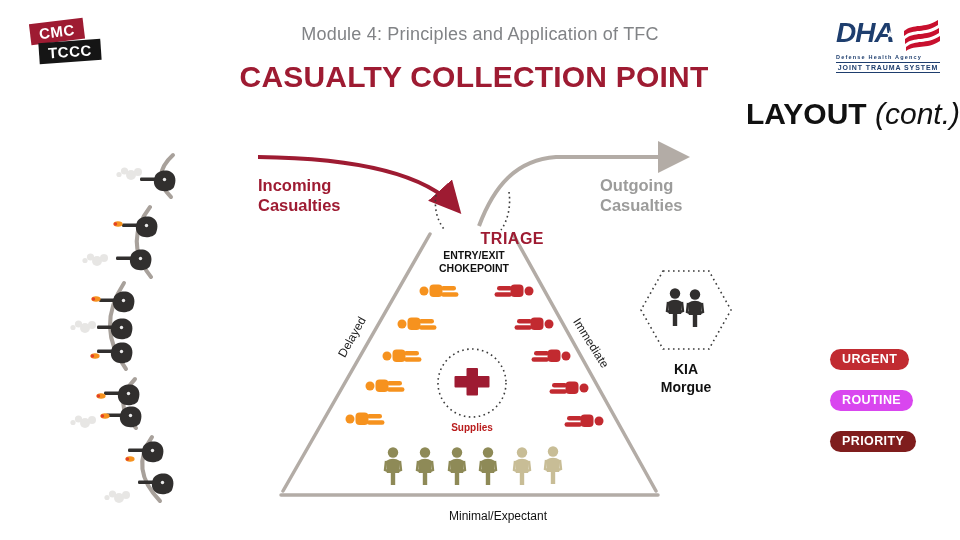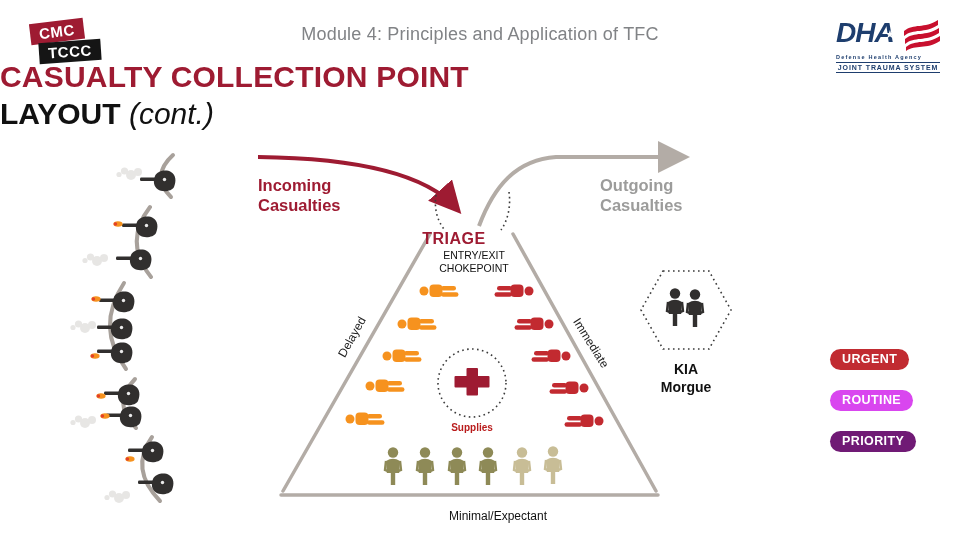--- a/index.html
+++ b/index.html
@@ -4,23 +4,23 @@
 <style>
   html,body{margin:0;padding:0;background:#e9e9e9;}
   .slide{position:relative;width:960px;height:540px;background:#ffffff;overflow:hidden;
          font-family:"Liberation Sans",sans-serif;}
   .abs{position:absolute;}
   .preline{white-space:pre-line;}
 
   
   .module-title{left:0;right:0;top:24px;text-align:center;font-size:18px;font-weight:normal;
                 color:var(--title_gray);letter-spacing:.2px;}
-  .title1{left:0;right:12px;top:60px;font-size:30px;font-weight:bold;
+  .title1{left:0;right:12px;top:60px;text-align:center;font-size:30px;font-weight:bold;
           color:var(--maroon);letter-spacing:.2px;}
-  .title2{left:0;right:0;top:97px;text-align:left;font-size:30px;color:#111;}
+  .title2{left:0;right:0;top:97px;text-align:right;font-size:30px;color:#111;padding-left:7px;}
   .title2 .t2a{font-weight:bold;}
   .title2 .t2b{font-style:italic;font-weight:500;}
 
   
   .cmc-box{left:30px;top:21px;background:var(--maroon);color:#fff;font-weight:bold;font-size:15px;
            padding:2px 9px;transform:rotate(-7deg);letter-spacing:.5px;}
   .tccc-box{left:39px;top:41px;background:#151515;color:#fff;font-weight:bold;font-size:15px;
             padding:2px 9px;transform:rotate(-4deg);letter-spacing:.5px;}
 
   
@@ -30,23 +30,23 @@
                color:var(--navy);letter-spacing:-1px;line-height:30px;}
   .dha-star{position:absolute;left:49px;top:11px;color:#ffffff;font-size:11px;line-height:11px;}
   .dha-stripes{position:absolute;left:66px;top:1px;}
   .dha-name{font-size:5.5px;color:var(--navy);letter-spacing:1.2px;margin-top:2px;font-weight:bold;}
   .dha-sub{margin-top:2px;border-top:1px solid var(--navy);border-bottom:1px solid var(--navy);
            padding:1px 0;font-size:7px;font-weight:bold;color:var(--navy);letter-spacing:.9px;text-align:center;}
 
   
   .incoming{left:258px;top:176px;font-size:16.5px;font-weight:bold;color:var(--maroon);line-height:1.2;}
   .outgoing{left:600px;top:176px;font-size:16.5px;font-weight:bold;color:var(--outgoing_gray);line-height:1.2;}
-  .triage{left:374px;top:230px;width:160px;text-align:center;font-size:16px;font-weight:bold;
+  .triage{left:384px;top:230px;width:160px;text-align:right;font-size:16px;font-weight:bold;
           color:var(--maroon);letter-spacing:.5px;}
-  .chokepoint{left:394px;top:249px;width:160px;text-align:center;font-size:10.5px;font-weight:normal;
+  .chokepoint{left:394px;top:249px;width:160px;text-align:center;font-size:10.5px;font-weight:bold;
               color:#111;line-height:1.25;}
   .delayed{left:312px;top:330px;width:80px;text-align:center;font-size:12px;color:#222;
            transform:rotate(-61deg);}
   .immediate{left:546px;top:336px;width:90px;text-align:center;font-size:12px;color:#222;
              transform:rotate(58deg);}
   .supplies{left:412px;top:422px;width:120px;text-align:center;font-size:10px;font-weight:bold;color:#b91c1c;}
   .kia{left:636px;top:360px;width:100px;text-align:center;font-size:14px;font-weight:bold;
        color:#111;line-height:1.3;}
   .minimal{left:418px;top:509px;width:160px;text-align:center;font-size:12px;color:#111;}
 
@@ -232,16 +232,16 @@
   <div class="abs delayed">Delayed</div>
   <div class="abs immediate">Immediate</div>
   <div class="abs supplies">Supplies</div>
   <div class="abs minimal">Minimal/Expectant</div>
   <div class="abs kia preline">KIA
 Morgue</div>
 
   <div class="abs legend">
     <div class="pill" style="background: rgb(193, 43, 49);">URGENT</div>
     <div class="pill" style="background: #d946ef;">ROUTINE</div>
-    <div class="pill" style="background: #701a75;">PRIORITY</div>
+    <div class="pill" style="background: #7f1d1d;">PRIORITY</div>
   </div>
 
 </div>
 
 </body></html>

